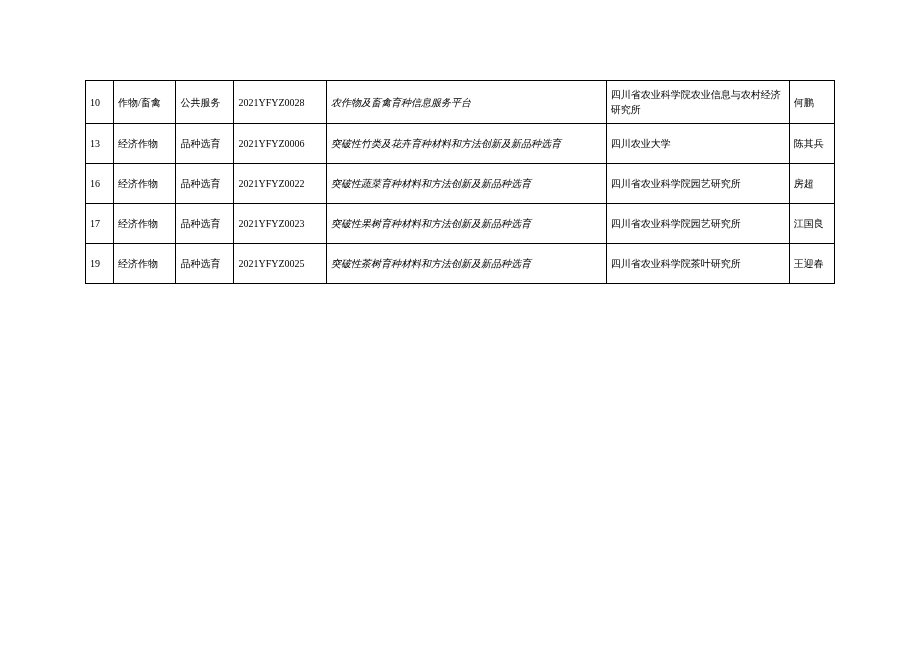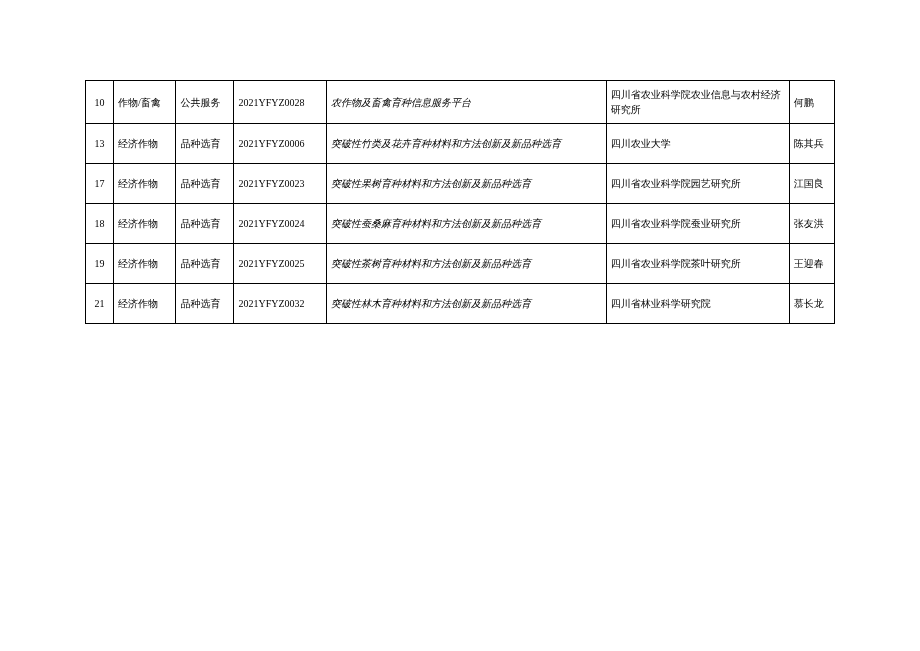--- a/index.html
+++ b/index.html
@@ -20,21 +20,21 @@
     }
     td {
       border: 1px solid #000;
       padding: 6px 4px;
       font-size: 10px;
       color: #000;
       vertical-align: middle;
       line-height: 1.5;
       height: 40px;
     }
-    .col-idx { width: 26px; text-align: center; }
+    .col-idx { width: 26px; }
     .col-cat { width: 58px; }
     .col-type { width: 54px; }
     .col-code { width: 86px; font-family: Liberation Serif, serif; }
     .col-title { width: 260px; font-style: italic; }
     .col-org { width: 170px; }
     .col-person { width: 42px; }
   </style>
 </head>
 <body>
 
@@ -61,49 +61,40 @@
       <tr>
         <td class="col-idx">13</td>
         <td class="col-cat">经济作物</td>
         <td class="col-type">品种选育</td>
         <td class="col-code">2021YFYZ0006</td>
         <td class="col-title">突破性竹类及花卉育种材料和方法创新及新品种选育</td>
         <td class="col-org">四川农业大学</td>
         <td class="col-person">陈其兵</td>
       </tr>
       <tr>
+        <td class="col-idx">16</td>
+        <td class="col-cat">经济作物</td>
+        <td class="col-type">品种选育</td>
+        <td class="col-code">2021YFYZ0022</td>
+        <td class="col-title">突破性蔬菜育种材料和方法创新及新品种选育</td>
+        <td class="col-org">四川省农业科学院园艺研究所</td>
+        <td class="col-person">房超</td>
+      </tr>
+      <tr>
         <td class="col-idx">17</td>
         <td class="col-cat">经济作物</td>
         <td class="col-type">品种选育</td>
         <td class="col-code">2021YFYZ0023</td>
         <td class="col-title">突破性果树育种材料和方法创新及新品种选育</td>
         <td class="col-org">四川省农业科学院园艺研究所</td>
         <td class="col-person">江国良</td>
-      </tr>
-      <tr>
-        <td class="col-idx">18</td>
-        <td class="col-cat">经济作物</td>
-        <td class="col-type">品种选育</td>
-        <td class="col-code">2021YFYZ0024</td>
-        <td class="col-title">突破性蚕桑麻育种材料和方法创新及新品种选育</td>
-        <td class="col-org">四川省农业科学院蚕业研究所</td>
-        <td class="col-person">张友洪</td>
       </tr>
       <tr>
         <td class="col-idx">19</td>
         <td class="col-cat">经济作物</td>
         <td class="col-type">品种选育</td>
         <td class="col-code">2021YFYZ0025</td>
         <td class="col-title">突破性茶树育种材料和方法创新及新品种选育</td>
         <td class="col-org">四川省农业科学院茶叶研究所</td>
         <td class="col-person">王迎春</td>
       </tr>
-      <tr>
-        <td class="col-idx">21</td>
-        <td class="col-cat">经济作物</td>
-        <td class="col-type">品种选育</td>
-        <td class="col-code">2021YFYZ0032</td>
-        <td class="col-title">突破性林木育种材料和方法创新及新品种选育</td>
-        <td class="col-org">四川省林业科学研究院</td>
-        <td class="col-person">慕长龙</td>
-      </tr>
     </tbody>
 </table>
 
 </body></html>

